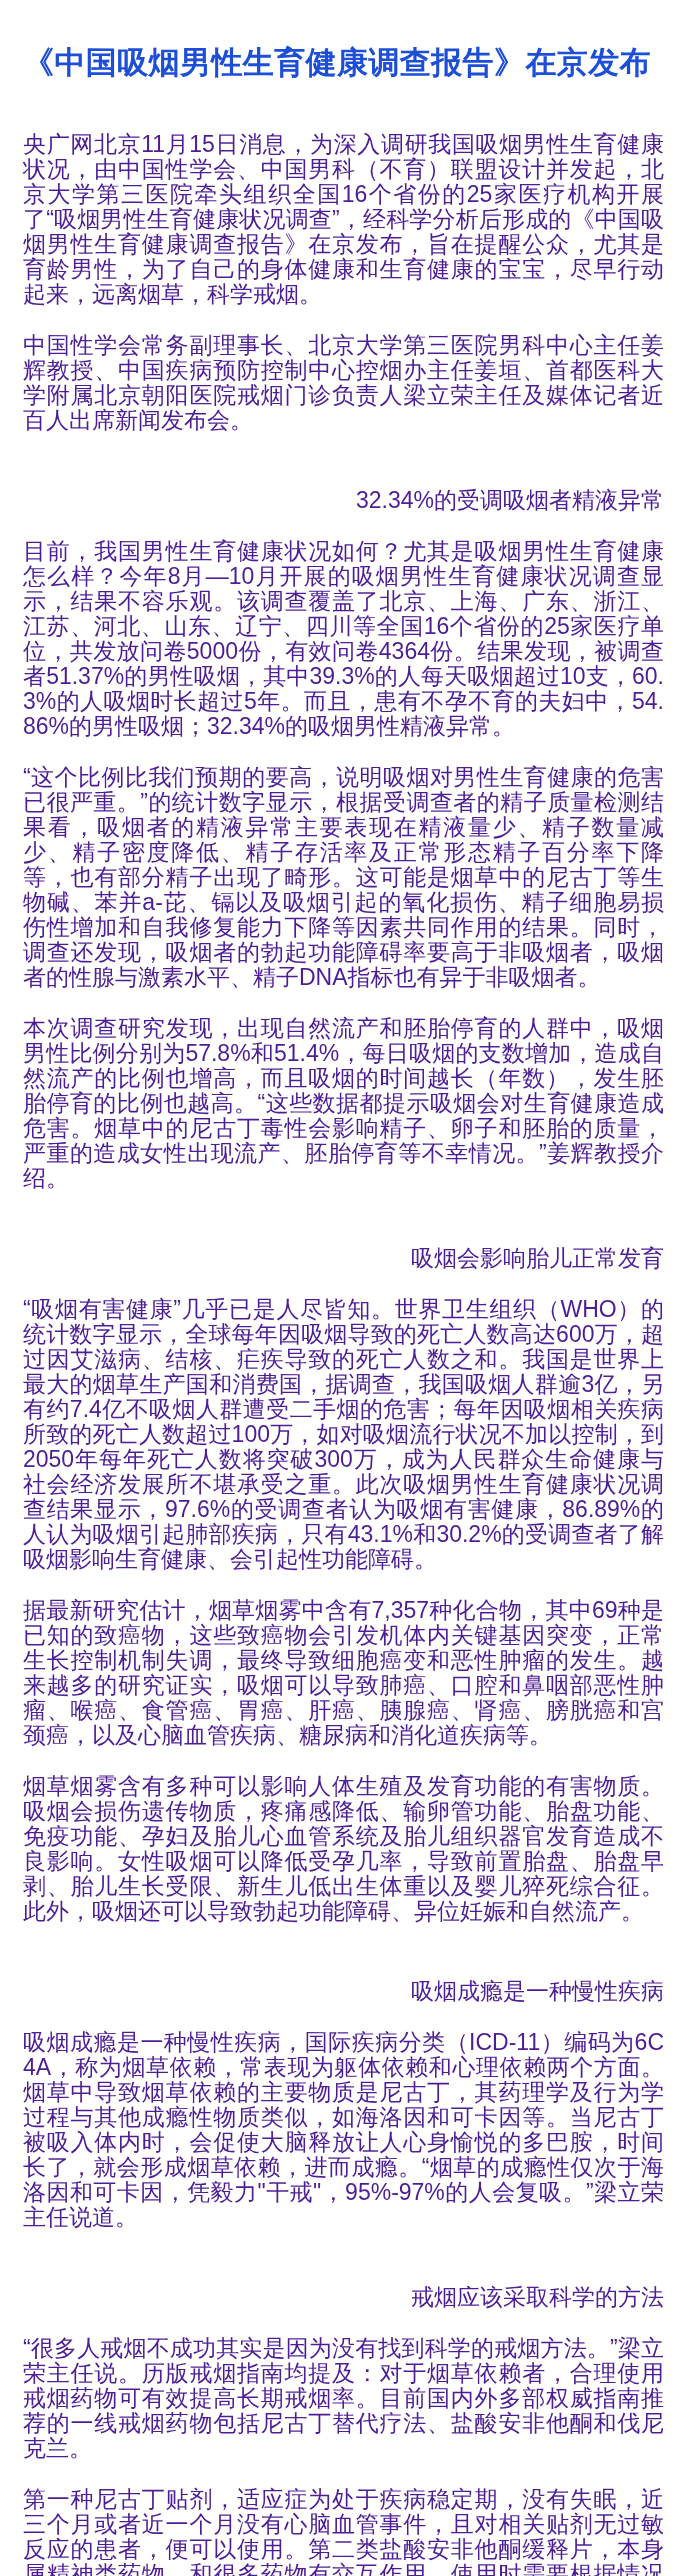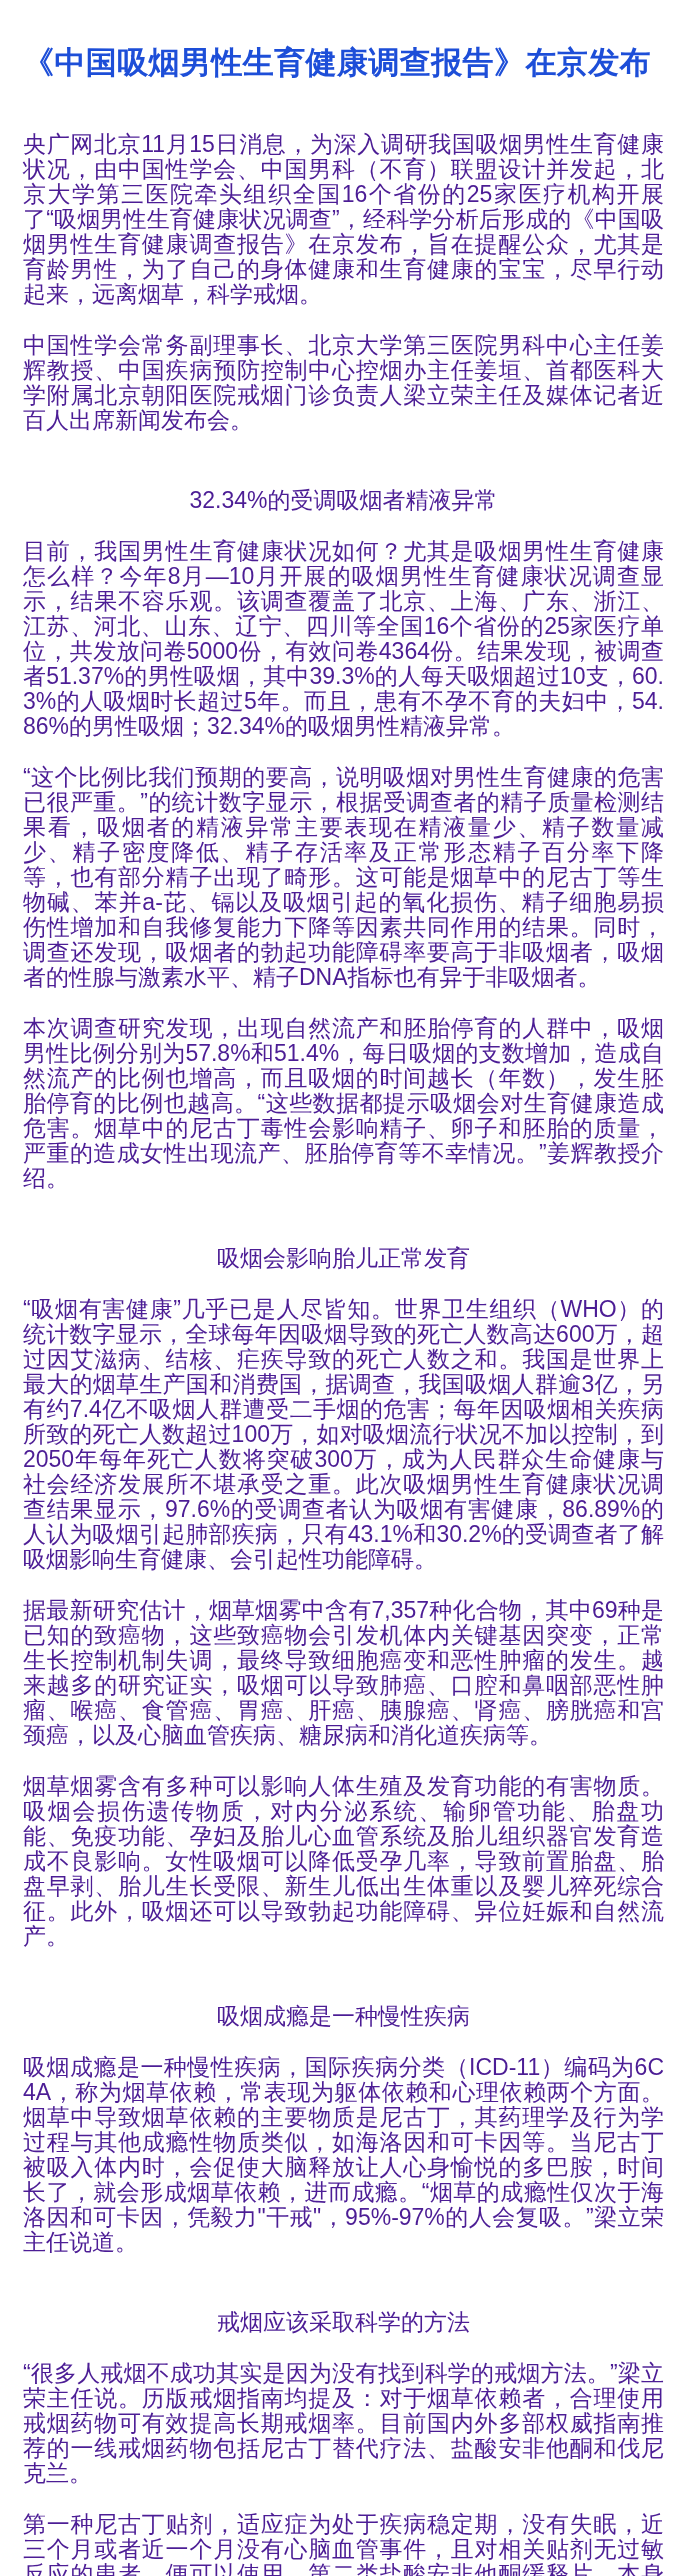--- a/index.html
+++ b/index.html
@@ -27,42 +27,42 @@
   .para, .section-heading {
     font-size: 23px;
     line-height: 25px;
     color: #4c1d95;
     margin: 0 0 26px 0;
     text-align: justify;
     word-break: break-all;
   }
   .section-heading {
     margin: 55px 0 26px 0;
-    text-align: center;
+    text-align: right;
   }
 </style>
 </head>
 <body>
 
 <div class="page">
 
   <h1 class="article-title">《中国吸烟男性生育健康调查报告》在京发布</h1>
 
   <p class="para">央广网北京11月15日消息，为深入调研我国吸烟男性生育健康状况，由中国性学会、中国男科（不育）联盟设计并发起，北京大学第三医院牵头组织全国16个省份的25家医疗机构开展了“吸烟男性生育健康状况调查”，经科学分析后形成的《中国吸烟男性生育健康调查报告》在京发布，旨在提醒公众，尤其是育龄男性，为了自己的身体健康和生育健康的宝宝，尽早行动起来，远离烟草，科学戒烟。</p>
   <p class="para">中国性学会常务副理事长、北京大学第三医院男科中心主任姜辉教授、中国疾病预防控制中心控烟办主任姜垣、首都医科大学附属北京朝阳医院戒烟门诊负责人梁立荣主任及媒体记者近百人出席新闻发布会。</p>
 
   <p class="section-heading">32.34%的受调吸烟者精液异常</p>
   <p class="para">目前，我国男性生育健康状况如何？尤其是吸烟男性生育健康怎么样？今年8月—10月开展的吸烟男性生育健康状况调查显示，结果不容乐观。该调查覆盖了北京、上海、广东、浙江、江苏、河北、山东、辽宁、四川等全国16个省份的25家医疗单位，共发放问卷5000份，有效问卷4364份。结果发现，被调查者51.37%的男性吸烟，其中39.3%的人每天吸烟超过10支，60.3%的人吸烟时长超过5年。而且，患有不孕不育的夫妇中，54.86%的男性吸烟；32.34%的吸烟男性精液异常。</p>
   <p class="para">“这个比例比我们预期的要高，说明吸烟对男性生育健康的危害已很严重。”的统计数字显示，根据受调查者的精子质量检测结果看，吸烟者的精液异常主要表现在精液量少、精子数量减少、精子密度降低、精子存活率及正常形态精子百分率下降等，也有部分精子出现了畸形。这可能是烟草中的尼古丁等生物碱、苯并a-芘、镉以及吸烟引起的氧化损伤、精子细胞易损伤性增加和自我修复能力下降等因素共同作用的结果。同时，调查还发现，吸烟者的勃起功能障碍率要高于非吸烟者，吸烟者的性腺与激素水平、精子DNA指标也有异于非吸烟者。</p>
   <p class="para">本次调查研究发现，出现自然流产和胚胎停育的人群中，吸烟男性比例分别为57.8%和51.4%，每日吸烟的支数增加，造成自然流产的比例也增高，而且吸烟的时间越长（年数），发生胚胎停育的比例也越高。“这些数据都提示吸烟会对生育健康造成危害。烟草中的尼古丁毒性会影响精子、卵子和胚胎的质量，严重的造成女性出现流产、胚胎停育等不幸情况。”姜辉教授介绍。</p>
 
   <p class="section-heading">吸烟会影响胎儿正常发育</p>
   <p class="para">“吸烟有害健康”几乎已是人尽皆知。世界卫生组织（WHO）的统计数字显示，全球每年因吸烟导致的死亡人数高达600万，超过因艾滋病、结核、疟疾导致的死亡人数之和。我国是世界上最大的烟草生产国和消费国，据调查，我国吸烟人群逾3亿，另有约7.4亿不吸烟人群遭受二手烟的危害；每年因吸烟相关疾病所致的死亡人数超过100万，如对吸烟流行状况不加以控制，到2050年每年死亡人数将突破300万，成为人民群众生命健康与社会经济发展所不堪承受之重。此次吸烟男性生育健康状况调查结果显示，97.6%的受调查者认为吸烟有害健康，86.89%的人认为吸烟引起肺部疾病，只有43.1%和30.2%的受调查者了解吸烟影响生育健康、会引起性功能障碍。</p>
   <p class="para">据最新研究估计，烟草烟雾中含有7,357种化合物，其中69种是已知的致癌物，这些致癌物会引发机体内关键基因突变，正常生长控制机制失调，最终导致细胞癌变和恶性肿瘤的发生。越来越多的研究证实，吸烟可以导致肺癌、口腔和鼻咽部恶性肿瘤、喉癌、食管癌、胃癌、肝癌、胰腺癌、肾癌、膀胱癌和宫颈癌，以及心脑血管疾病、糖尿病和消化道疾病等。</p>
-  <p class="para">烟草烟雾含有多种可以影响人体生殖及发育功能的有害物质。吸烟会损伤遗传物质，对内分泌系统、输卵管功能、胎盘功能、免疫功能、孕妇及胎儿心血管系统及胎儿组织器官发育造成不良影响。女性吸烟可以降低受孕几率，导致前置胎盘、胎盘早剥、胎儿生长受限、新生儿低出生体重以及婴儿猝死综合征。此外，吸烟还可以导致勃起功能障碍、异位妊娠和自然流产。</p>
+  <p class="para">烟草烟雾含有多种可以影响人体生殖及发育功能的有害物质。吸烟会损伤遗传物质，疼痛感降低、输卵管功能、胎盘功能、免疫功能、孕妇及胎儿心血管系统及胎儿组织器官发育造成不良影响。女性吸烟可以降低受孕几率，导致前置胎盘、胎盘早剥、胎儿生长受限、新生儿低出生体重以及婴儿猝死综合征。此外，吸烟还可以导致勃起功能障碍、异位妊娠和自然流产。</p>
 
   <p class="section-heading">吸烟成瘾是一种慢性疾病</p>
   <p class="para">吸烟成瘾是一种慢性疾病，国际疾病分类（ICD-11）编码为6C4A，称为烟草依赖，常表现为躯体依赖和心理依赖两个方面。烟草中导致烟草依赖的主要物质是尼古丁，其药理学及行为学过程与其他成瘾性物质类似，如海洛因和可卡因等。当尼古丁被吸入体内时，会促使大脑释放让人心身愉悦的多巴胺，时间长了，就会形成烟草依赖，进而成瘾。“烟草的成瘾性仅次于海洛因和可卡因，凭毅力"干戒"，95%-97%的人会复吸。”梁立荣主任说道。</p>
 
   <p class="section-heading">戒烟应该采取科学的方法</p>
   <p class="para">“很多人戒烟不成功其实是因为没有找到科学的戒烟方法。”梁立荣主任说。历版戒烟指南均提及：对于烟草依赖者，合理使用戒烟药物可有效提高长期戒烟率。目前国内外多部权威指南推荐的一线戒烟药物包括尼古丁替代疗法、盐酸安非他酮和伐尼克兰。</p>
   <p class="para">第一种尼古丁贴剂，适应症为处于疾病稳定期，没有失眠，近三个月或者近一个月没有心脑血管事件，且对相关贴剂无过敏反应的患者，便可以使用。第二类盐酸安非他酮缓释片，本身属精神类药物，和很多药物有交互作用，使用时需要根据情况科学选择。第三类伐尼克兰，也是目前主要提供的戒烟药物，适用范围相对较广，禁忌症也相对较少。比如一些急性心脑血管疾病的病人，如果需要戒烟，结果不容乐观。当病人因为心梗放了支架后，疼痛感降低，容易复吸时，这类药物一定程度能够较好应对复杂急性的病人。</p>
   <p class="para">最后，与会专家共同强调：“孕育健康宝宝从戒烟开始。各年龄段的准爸爸们应尽早戒烟，戒烟越早，孕育健康宝宝的几率就越高。”</p>
 
 </div>

